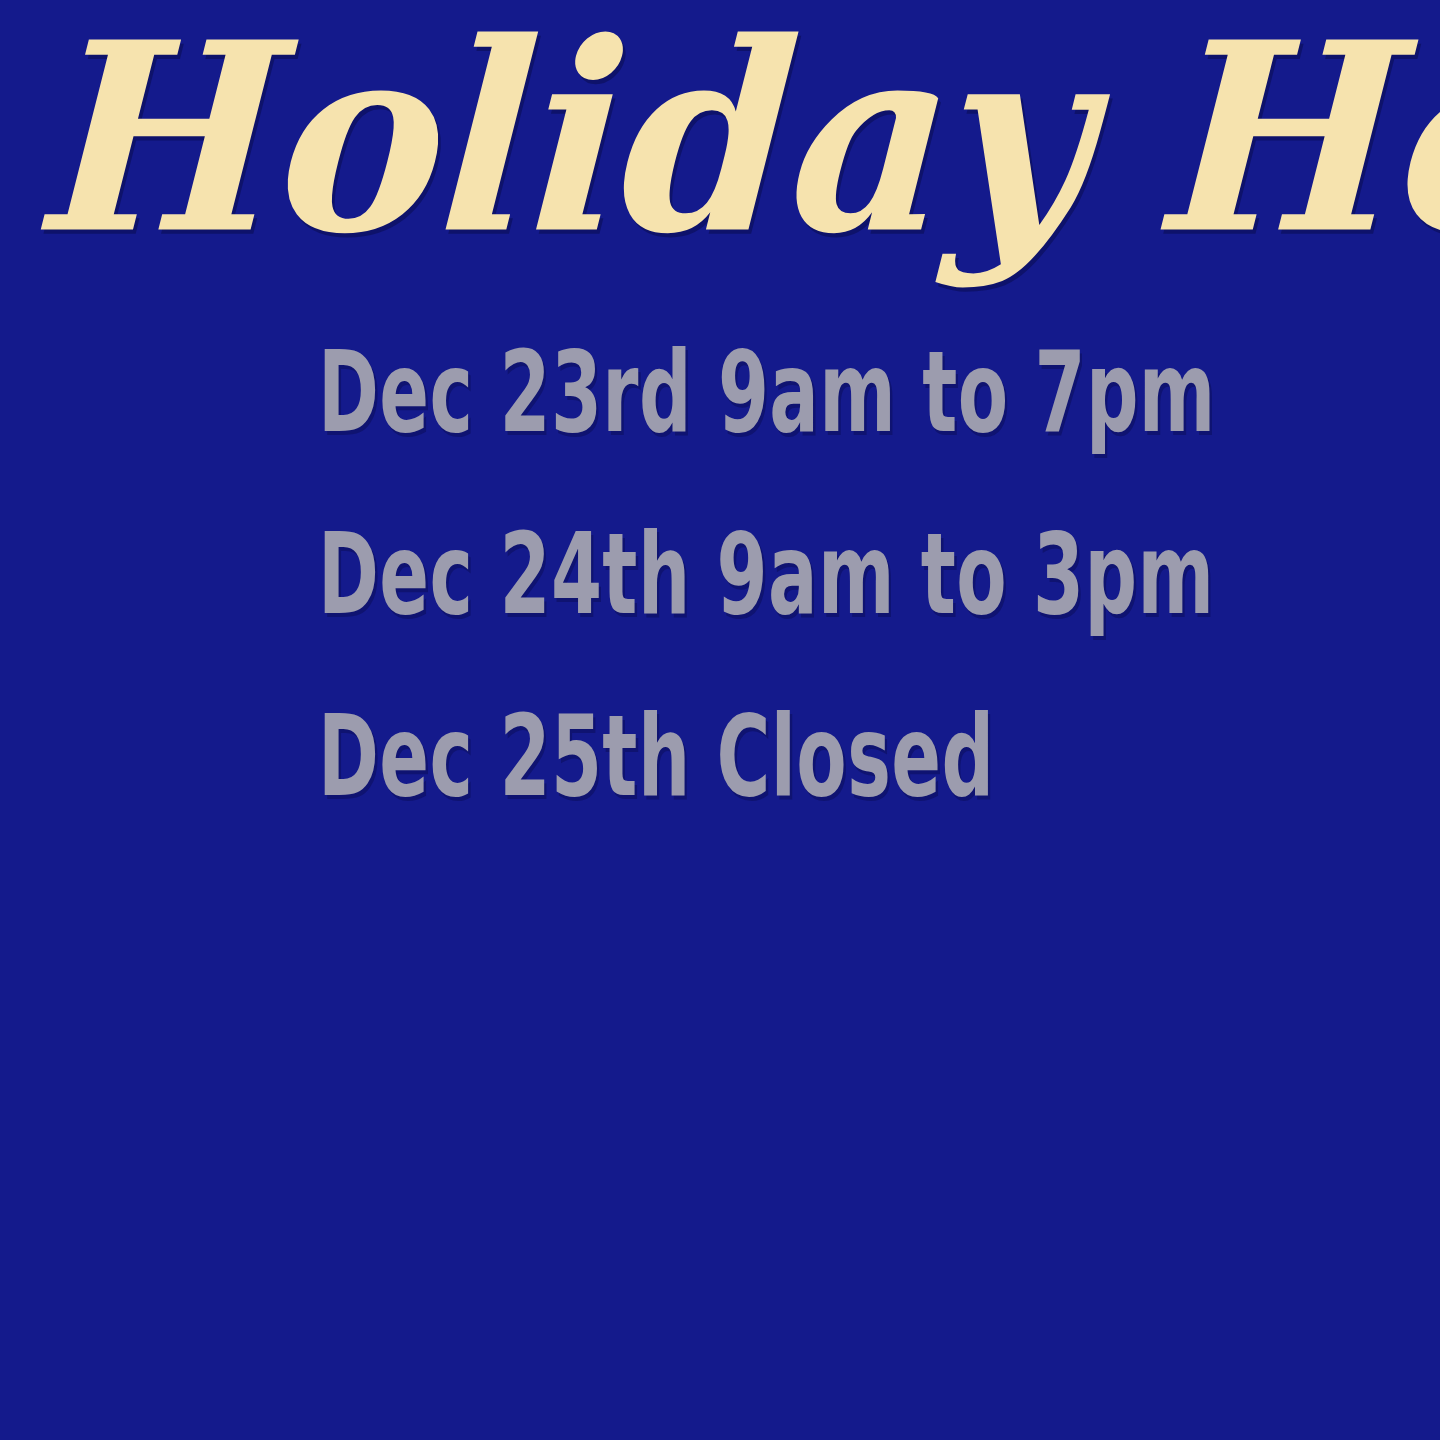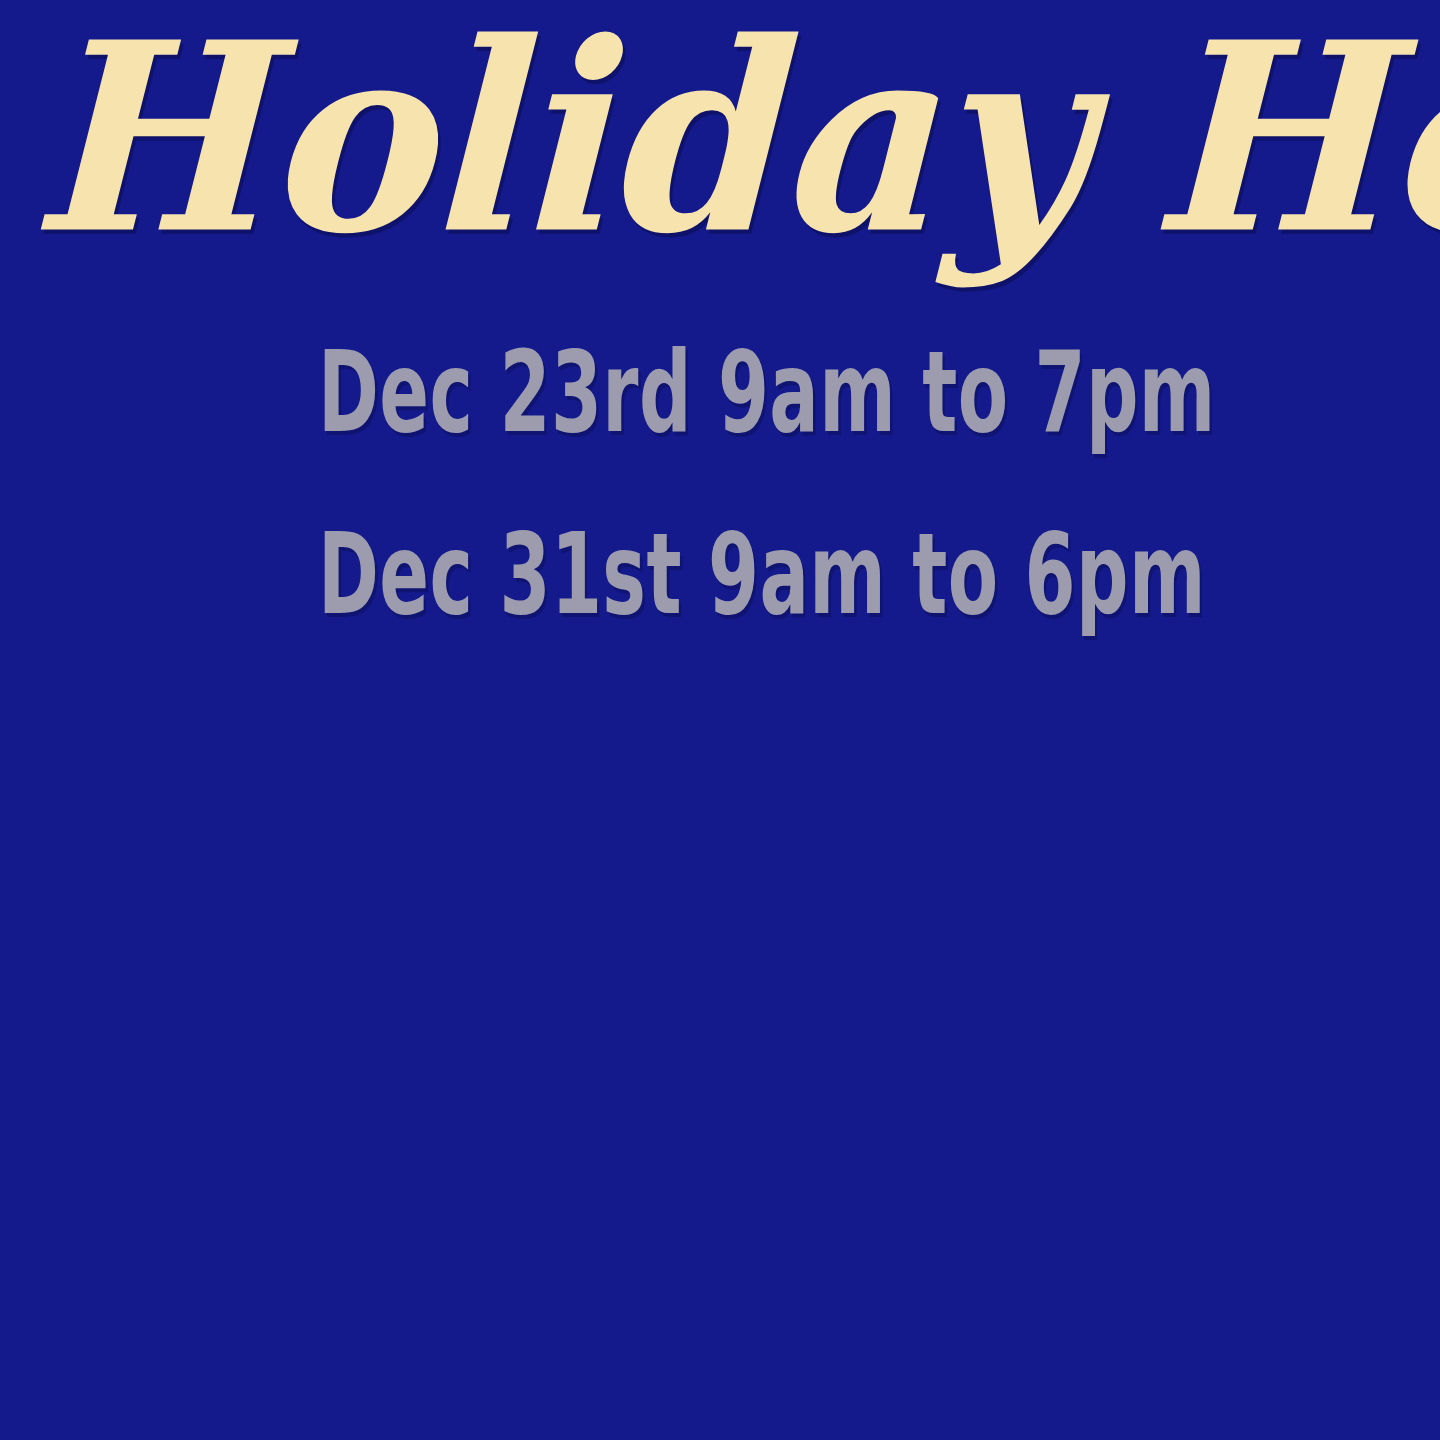--- a/index.html
+++ b/index.html
@@ -88,17 +88,20 @@
 
   <div id="title-block">
     <h1 id="poster-title">Holiday Hours</h1>
   </div>
 
   <ul id="hours-list">
     <li class="hours-row">
       <span class="hours-row-text">Dec 23rd 9am to 7pm</span>
     </li>
     <li class="hours-row">
-      <span class="hours-row-text">Dec 31st 9am to 6pm</span>
+      <span class="hours-row-text">Dec 24th 9am to 3pm</span>
+    </li>
+    <li class="hours-row">
+      <span class="hours-row-text">Dec 25th Closed</span>
     </li>
   </ul>
 
 </div>
 
 </body></html>

